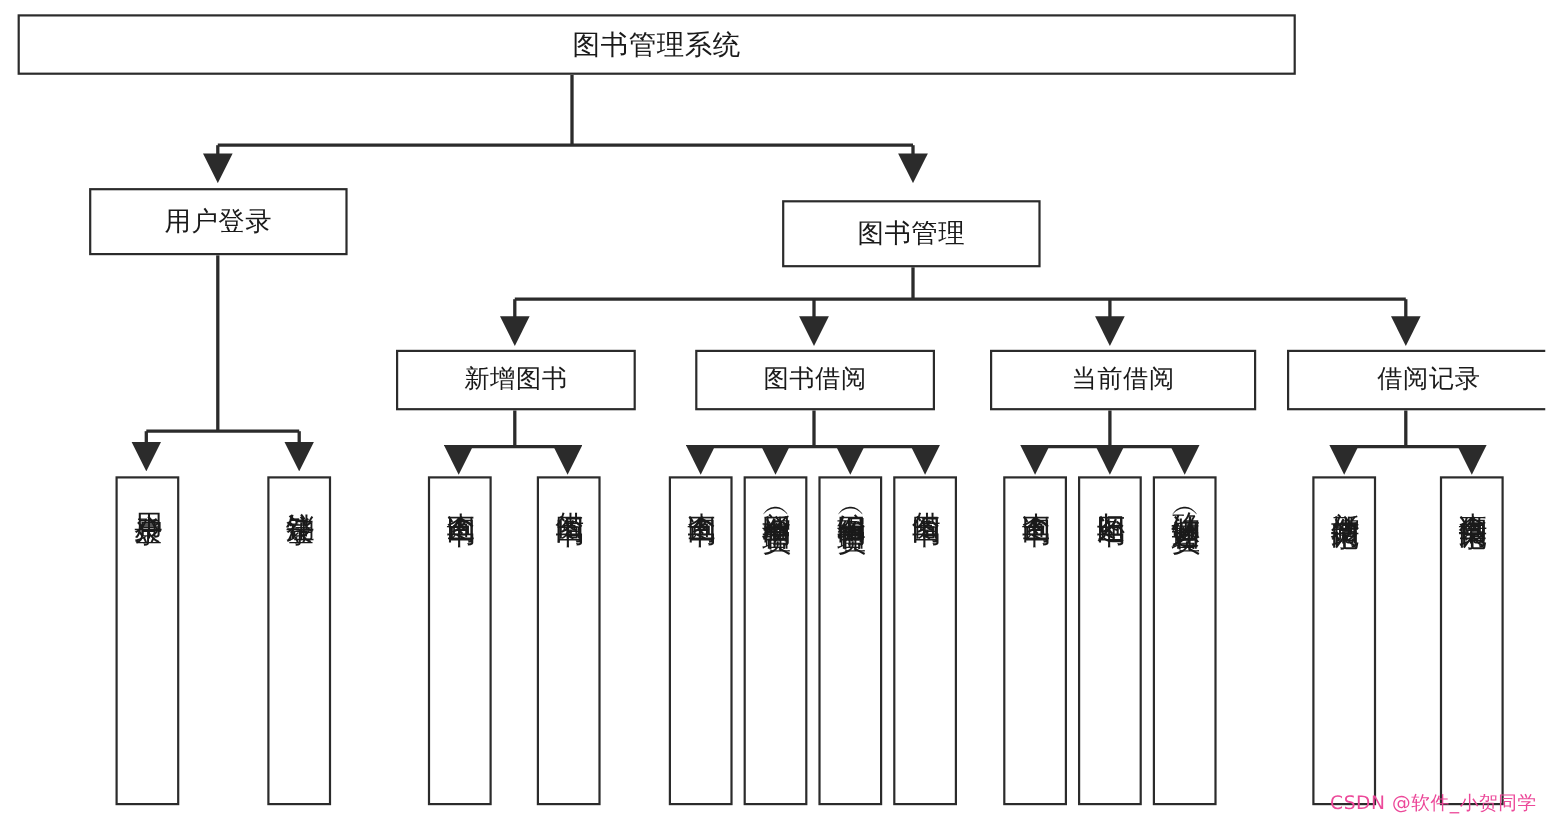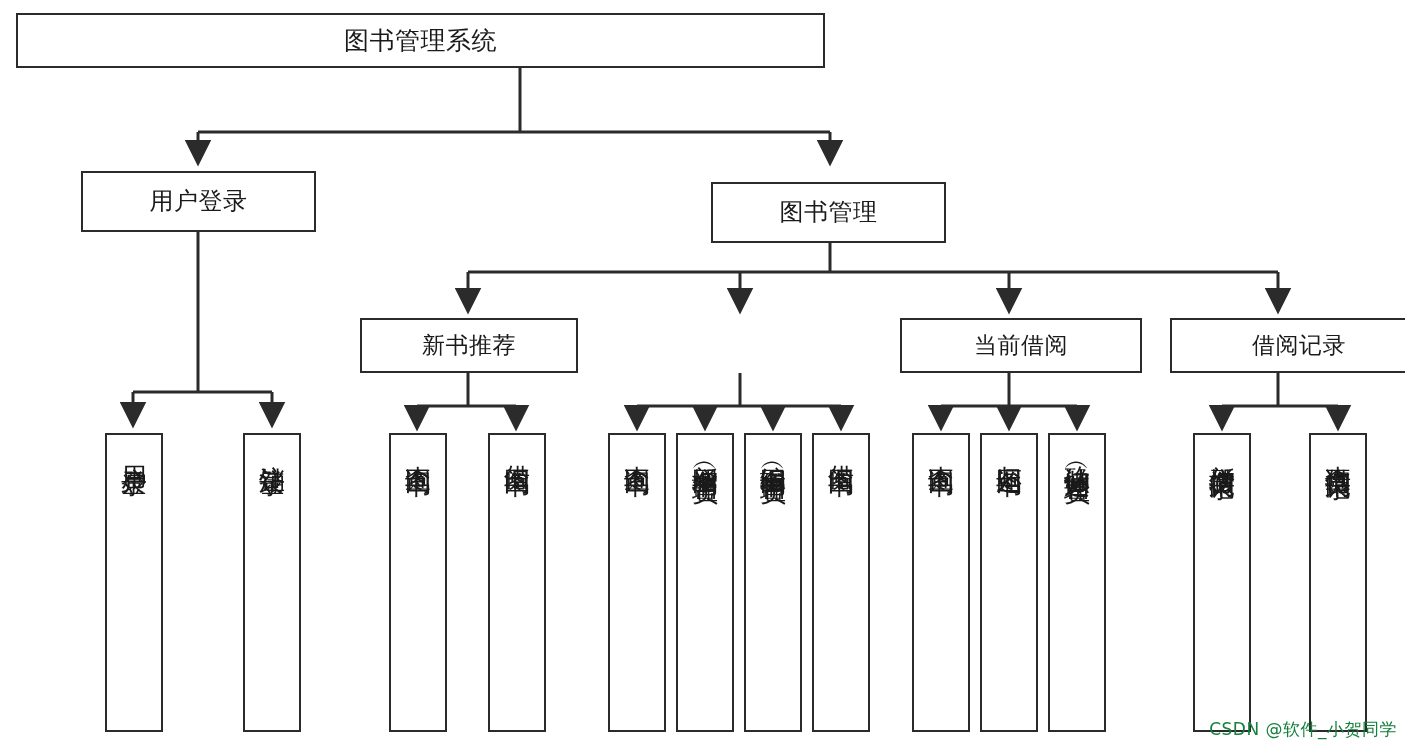--- a/index.html
+++ b/index.html
@@ -61,21 +61,21 @@
     font-size: 26px;
     line-height: 1.12;
     letter-spacing: 2px;
     white-space: nowrap;
   }
   .watermark {
     position: absolute;
     right: 8px;
     bottom: 6px;
     font-size: 17px;
-    color: #15803d;
+    color: #ec4899;
     letter-spacing: 0.5px;
     z-index: 6;
     white-space: nowrap;
     font-family: "DejaVu Sans", "Liberation Sans", sans-serif;
   }
 </style>
 </head>
 <body>
 
 <div id="diagram-root">
@@ -123,33 +123,36 @@
       <path d="M 1009 406 L 1009 427" marker-end="url(#arrow)"></path>
       <path d="M 1077 406 L 1077 427" marker-end="url(#arrow)"></path>
 
       <path d="M 1278 373 L 1278 406"></path>
       <path d="M 1222 406 L 1338 406"></path>
       <path d="M 1222 406 L 1222 427" marker-end="url(#arrow)"></path>
       <path d="M 1338 406 L 1338 427" marker-end="url(#arrow)"></path>
     </g>
   </svg>
 
-  <div class="node node-root" style="left:16px; top:13px; width:809px; height:55px;justify-content:center;">
+  <div class="node node-root" style="left:16px; top:13px; width:1162px; height:55px;justify-content:center;">
     <span class="label">图书管理系统</span>
   </div>
 
   <div class="node node-l2" style="left:81px; top:171px; width:235px; height:61px;">
     <span class="label">用户登录</span>
   </div>
   <div class="node node-l2" style="left:711px; top:182px; width:235px; height:61px;">
     <span class="label">图书管理</span>
   </div>
 
   <div class="node node-l3" style="left:360px; top:318px; width:218px; height:55px;">
-    <span class="label">新书推荐</span>
+    <span class="label">新增图书</span>
+  </div>
+  <div class="node node-l3" style="left:632px; top:318px; width:218px; height:55px;">
+    <span class="label">图书借阅</span>
   </div>
   <div class="node node-l3" style="left:900px; top:318px; width:242px; height:55px;">
     <span class="label">当前借阅</span>
   </div>
   <div class="node node-l3" style="left:1170px; top:318px; width:258px; height:55px;">
     <span class="label">借阅记录</span>
   </div>
 
   <div class="node node-leaf" style="left:105px; top:433px; width:58px; height:299px;">
     <span class="label">用户登录</span>

